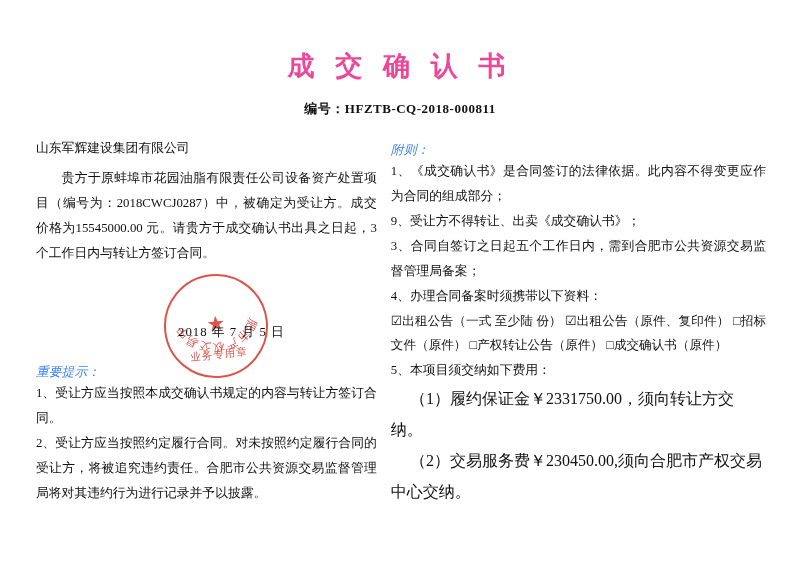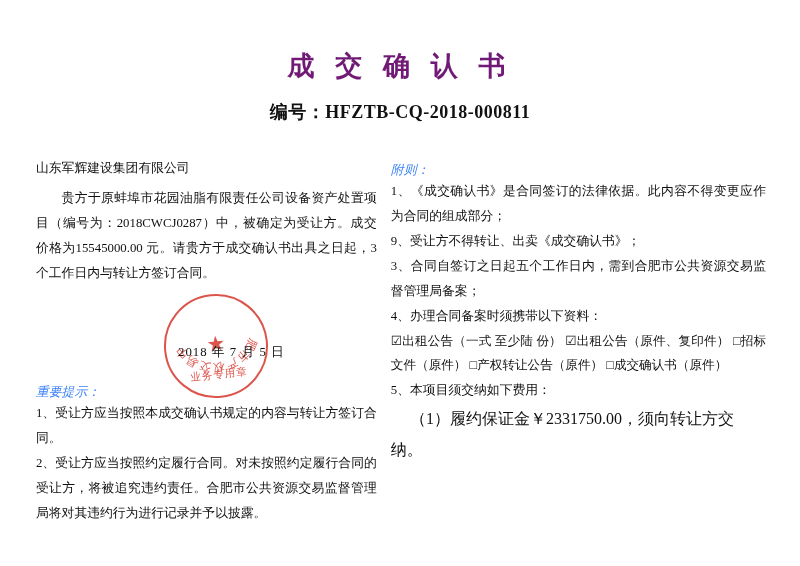--- a/index.html
+++ b/index.html
@@ -19,33 +19,33 @@
     position: relative;
     width: 800px;
     height: 566px;
   }
   .title {
     text-align: center;
     font-size: 27px;
     font-weight: bold;
     letter-spacing: 7px;
     margin-top: 48px;
-    color: #701a75;
+    color: #ec4899;
   }
   .docnum {
     text-align: center;
-    font-size: 18px;
+    font-size: 13px;
     font-weight: bold;
     margin-top: 16px;
     letter-spacing: 0.5px;
     color: #111;
   }
   .columns {
     display: flex;
-    margin-top: 32px;
+    margin-top: 18px;
     padding: 0 34px 0 36px;
     box-sizing: border-box;
   }
   .col-left {
     width: 372px;
     padding-right: 14px;
     box-sizing: border-box;
     position: relative;
   }
   .col-right {
@@ -193,16 +193,17 @@
       <div class="li chk">
         <span>☑</span><span>出租公告（一式 至少陆 份）</span>
         <span>☑</span><span>出租公告（原件、复印件）</span>
         <span>□</span><span>招标文件（原件）</span>
         <span>□</span><span>产权转让公告（原件）</span>
         <span>□</span><span>成交确认书（原件）</span>
       </div>
 
       <div class="li">5、本项目须交纳如下费用：</div>
       <div class="li-sub">（1）履约保证金￥2331750.00，须向转让方交纳。</div>
+      <div class="li-sub">（2）交易服务费￥230450.00,须向合肥市产权交易中心交纳。</div>
     </div>
 
   </div>
 </div>
 
 </body></html>

